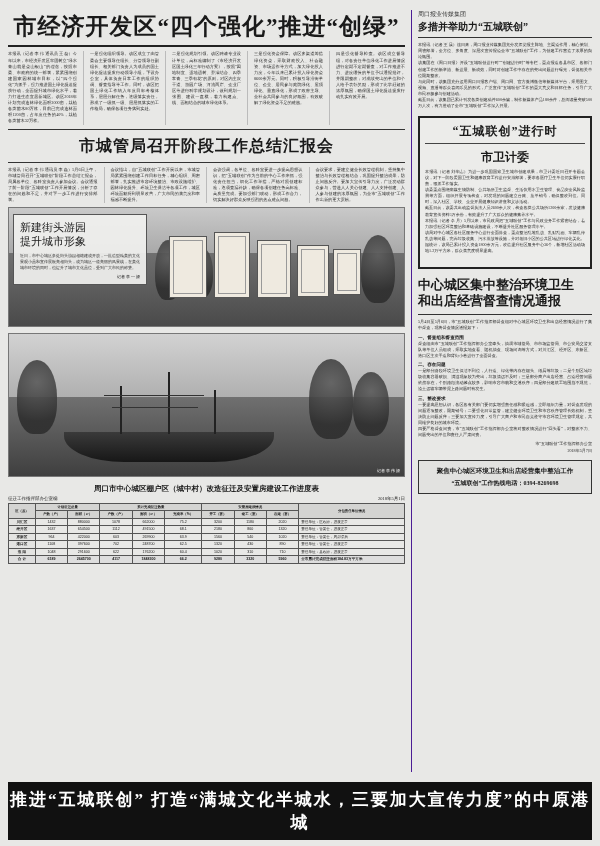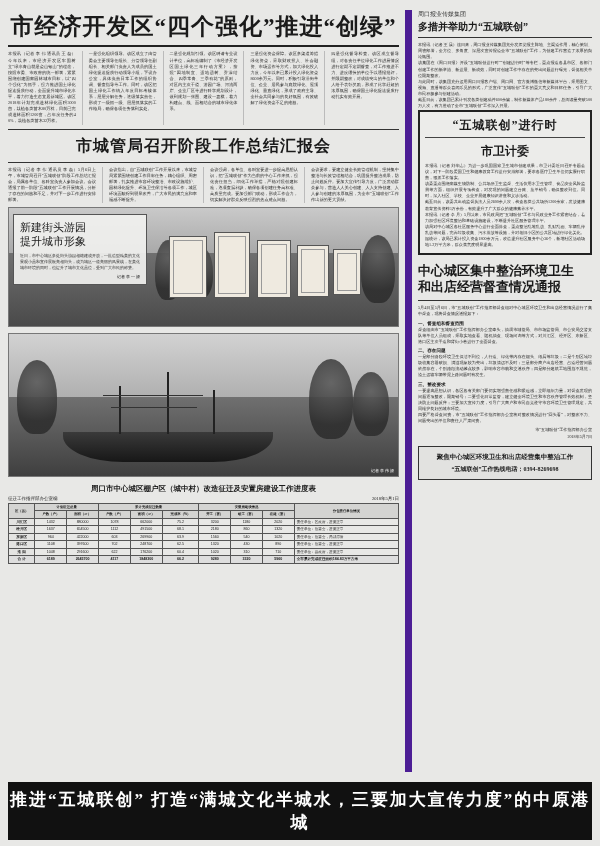--- a/index.html
+++ b/index.html
@@ -51,21 +51,21 @@
   }
   .md-num{
     position:absolute;right:0;top:0;
     width:22px;height:26px;background:#111;color:#fff;
     font-size:19px;font-weight:bold;
     display:flex;align-items:center;justify-content:center;
     font-family:"Liberation Sans", sans-serif;
   }
   
   .cols{display:flex;margin-top:4px;height:762px;}
-  .left{width:404px;padding-right:6px;border-right:7px solid #4c1d95;box-sizing:border-box;}
+  .left{width:404px;padding-right:6px;border-right:1px solid #4c1d95;box-sizing:border-box;}
   .right{width:180px;padding-left:6px;box-sizing:border-box;}
   
   .headline-main{
     font-size:23px;font-weight:bold;letter-spacing:1px;
     text-align:center;line-height:1.15;margin:4px 0 5px 0;
   }
   .rule{border-top:1px solid #333;margin:4px 0;}
   .rule-thick{border-top:2px solid #222;margin:4px 0;}
   
   .txtcols{display:flex;gap:6px;}
@@ -126,21 +126,21 @@
     line-height:1.25;
   }
   table.data th{background:#d4d4d2;font-weight:bold;font-size:3.4px;}
   table.data td.rowhead{font-weight:bold;background:#e4e4e2;}
   table.data tr.total td{font-weight:bold;background:#dedede;}
   table.data td.lt{text-align:left;padding-left:2px;}
   
   .r-kicker{font-size:6px;color:#333;margin-bottom:2px;}
   .r-head{font-size:10px;font-weight:bold;line-height:1.2;margin:2px 0 4px;}
   .r-box{
-    border:2px solid #222;padding:5px 5px 4px;background:#ececea;
+    border:2px solid #222;padding:5px 5px 12px;margin-top:6px;background:#ececea;
   }
   .r-box-title{
     font-size:12px;font-weight:bold;text-align:center;letter-spacing:1px;
     border-bottom:1px solid #444;padding-bottom:3px;margin-bottom:4px;
   }
   .r-sub{font-size:12px;font-weight:bold;text-align:center;margin:5px 0 3px;}
   .r-head2{font-size:13px;font-weight:bold;text-align:left;line-height:1.3;margin:8px 0 4px;}
   .r-para{font-size:4.1px;line-height:1.5;text-align:justify;color:#2a2a2a;word-break:break-all;}
   .r-sechead{font-size:4.6px;font-weight:bold;margin:3px 0 1px;}
   .notice{

